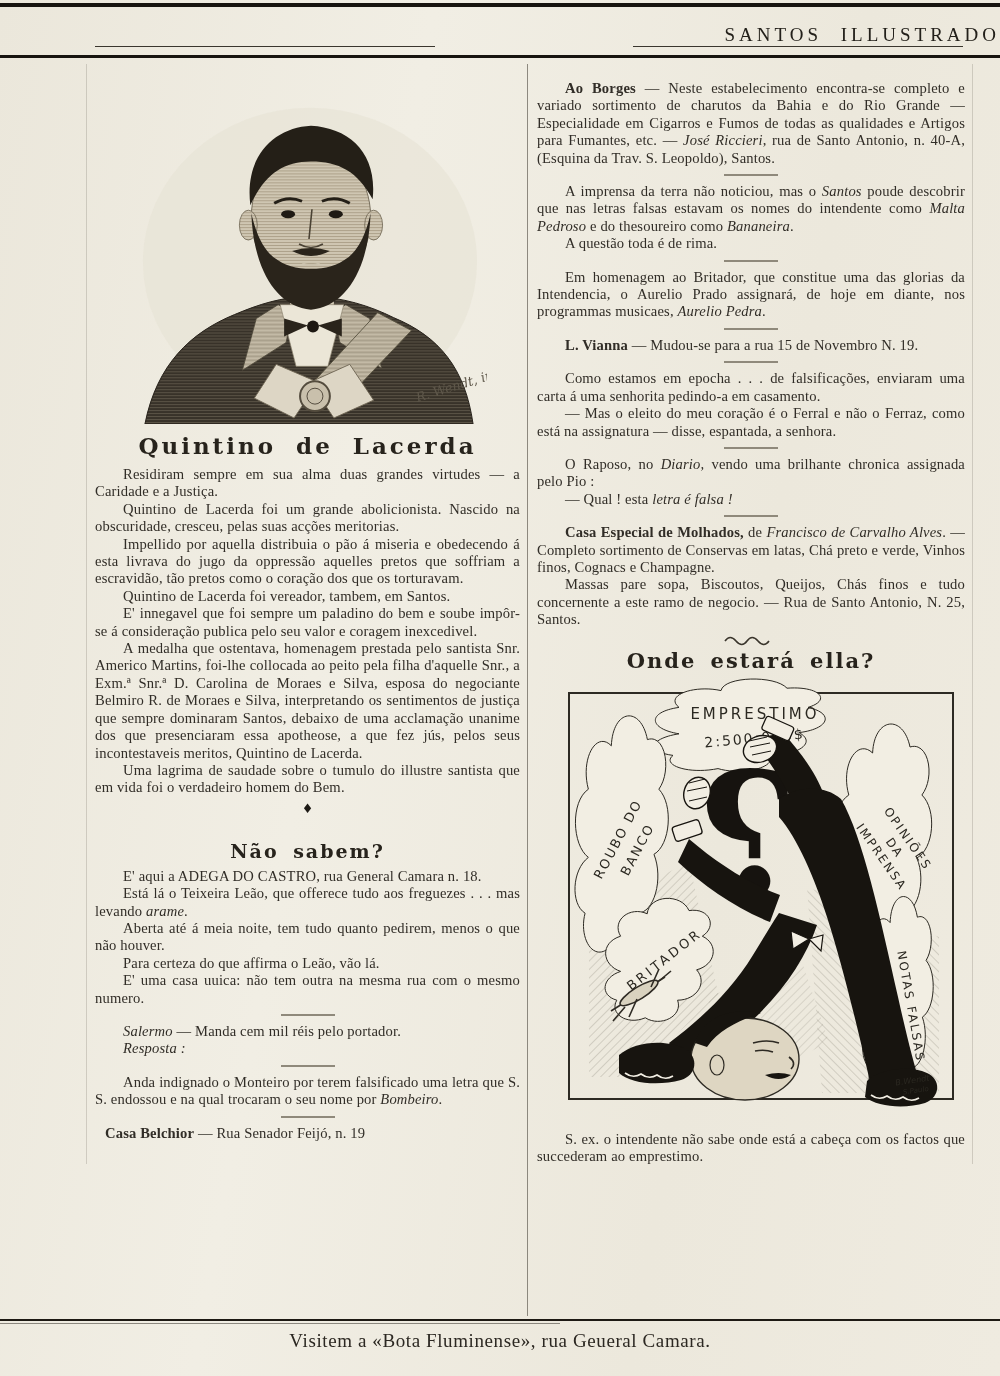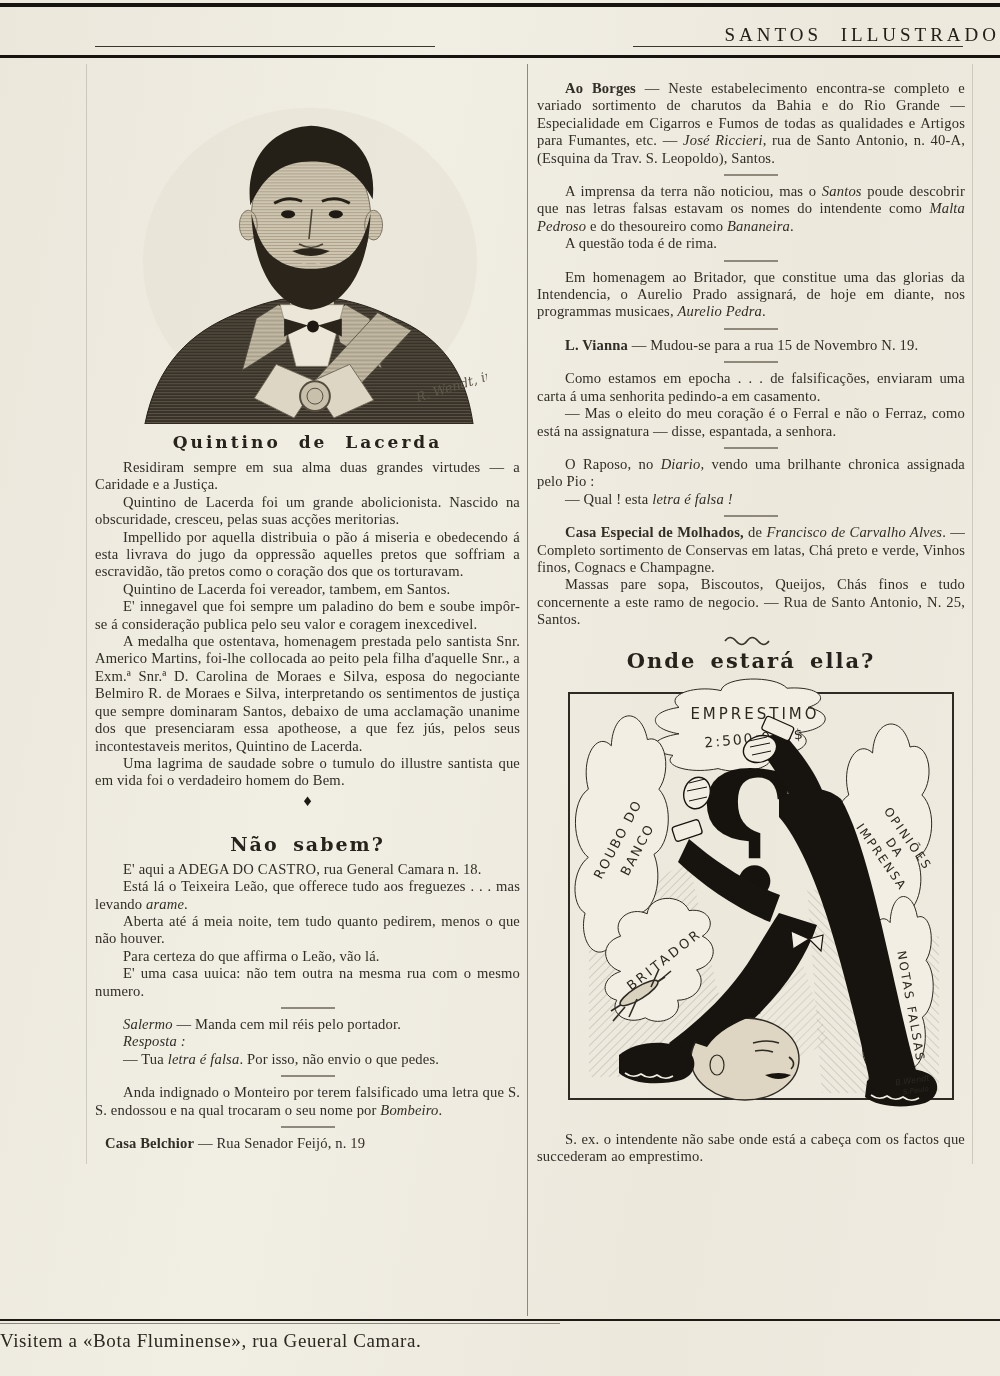--- a/index.html
+++ b/index.html
@@ -17,36 +17,36 @@
   .gutter-right{position:absolute;top:64px;left:972px;width:1px;height:1100px;background:rgba(60,55,45,.18);}
   .col{position:absolute;top:64px;}
   .col-left{left:95px;width:425px;}
   .col-right{left:537px;width:428px;}
   .para{font-size:14.6px;line-height:17.4px;text-align:justify;text-indent:28px;margin:0;
         letter-spacing:.15px;}
   .it{font-style:italic;}
   .bd{font-weight:bold;}
   .display-heading{text-align:center;font-family:"DejaVu Serif", serif;font-weight:bold;
         color:#27231c;margin:8px 0 6px;}
-  .h-quintino{font-size:17px;letter-spacing:3px;word-spacing:9px;margin:8px 0 7px;}
+  .h-quintino{font-size:23px;letter-spacing:3px;word-spacing:9px;margin:8px 0 7px;}
   .h-nao{font-size:19px;letter-spacing:2px;word-spacing:6px;margin:23px 0 6px;}
   .h-onde{font-size:21px;letter-spacing:2px;word-spacing:5px;margin:2px 0 4px;}
   .sep{width:54px;height:0;border-top:2px solid #8f897b;margin:7px auto;}
   .orn{text-align:center;font-family:"DejaVu Sans", sans-serif;font-size:13px;color:#1d1a15;
        height:17px;line-height:17px;margin:3px 0 0;}
   .squiggle{display:block;margin:5px auto 1px;}
   .portrait{margin:4px auto 0;width:358px;}
   .portrait svg{display:block;}
   .cartoon-fig{margin:2px 0 0 30px;width:388px;}
   .caption{margin-top:12px;}
   .belchior{text-indent:10px;margin-top:2px;}
   .first-ad{margin-top:16px;}
   .bottom-rule{position:absolute;top:1319px;left:0;width:1000px;height:2px;background:#1d1913;}
   .bottom-rule2{position:absolute;top:1323px;left:0;width:560px;height:1px;background:rgba(40,36,28,.5);}
-  .footer{position:absolute;top:1330px;left:0;width:1000px;
+  .footer{position:absolute;top:1330px;left:0;width:1000px;text-align:center;
           font-size:19px;letter-spacing:.6px;color:#2c2822;font-family:Liberation Serif, serif;}
   .sig-text{font-family:"DejaVu Serif", serif;font-style:italic;}
   .cartoon-label{font-family:"DejaVu Sans", sans-serif;fill:#2b2821;}
 </style>
 </head>
 <body>
 
 <div class="page">
 
   <div class="top-rule"></div>
@@ -141,21 +141,20 @@
     <p class="para"><span>E' aqui a ADEGA DO CASTRO, rua General Camara n. 18.</span></p>
     <p class="para"><span>Está lá o Teixeira Leão, que offerece tudo aos freguezes . . . mas levando </span><span class="it">arame</span><span>.</span></p>
     <p class="para"><span>Aberta até á meia noite, tem tudo quanto pedirem, menos o que não houver.</span></p>
     <p class="para"><span>Para certeza do que affirma o Leão, vão lá.</span></p>
     <p class="para"><span>E' uma casa uuica: não tem outra na mesma rua com o mesmo numero.</span></p>
 
     <div class="sep"></div>
 
     <p class="para"><span class="it">Salermo</span><span> — Manda cem mil réis pelo portador.</span></p>
     <p class="para"><span class="it">Resposta :</span></p>
-    <p class="para"><span>— Tua </span><span class="it">letra é falsa</span><span>. Por isso, não envio o que pedes.</span></p>
 
     <div class="sep"></div>
 
     <p class="para"><span>Anda indignado o Monteiro por terem falsificado uma letra que S. S. endossou e na qual trocaram o seu nome por </span><span class="it">Bombeiro</span><span>.</span></p>
 
     <div class="sep"></div>
 
     <p class="para belchior"><span class="bd">Casa Belchior</span><span> — Rua Senador Feijó, n. 19</span></p>
   </section>
 

